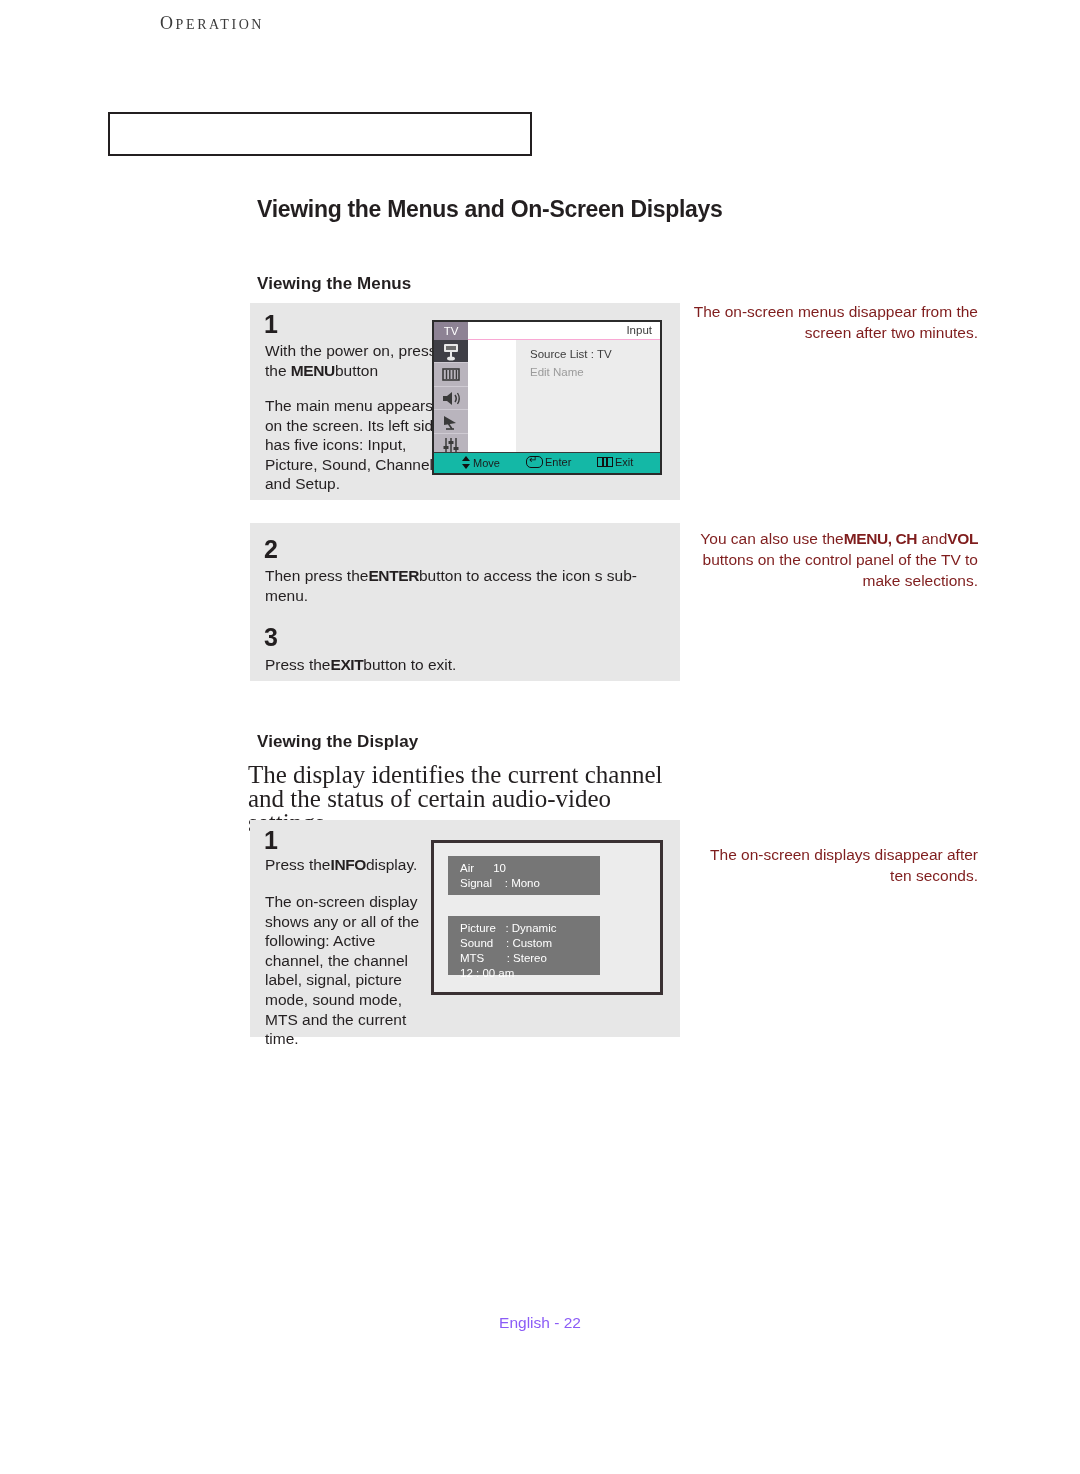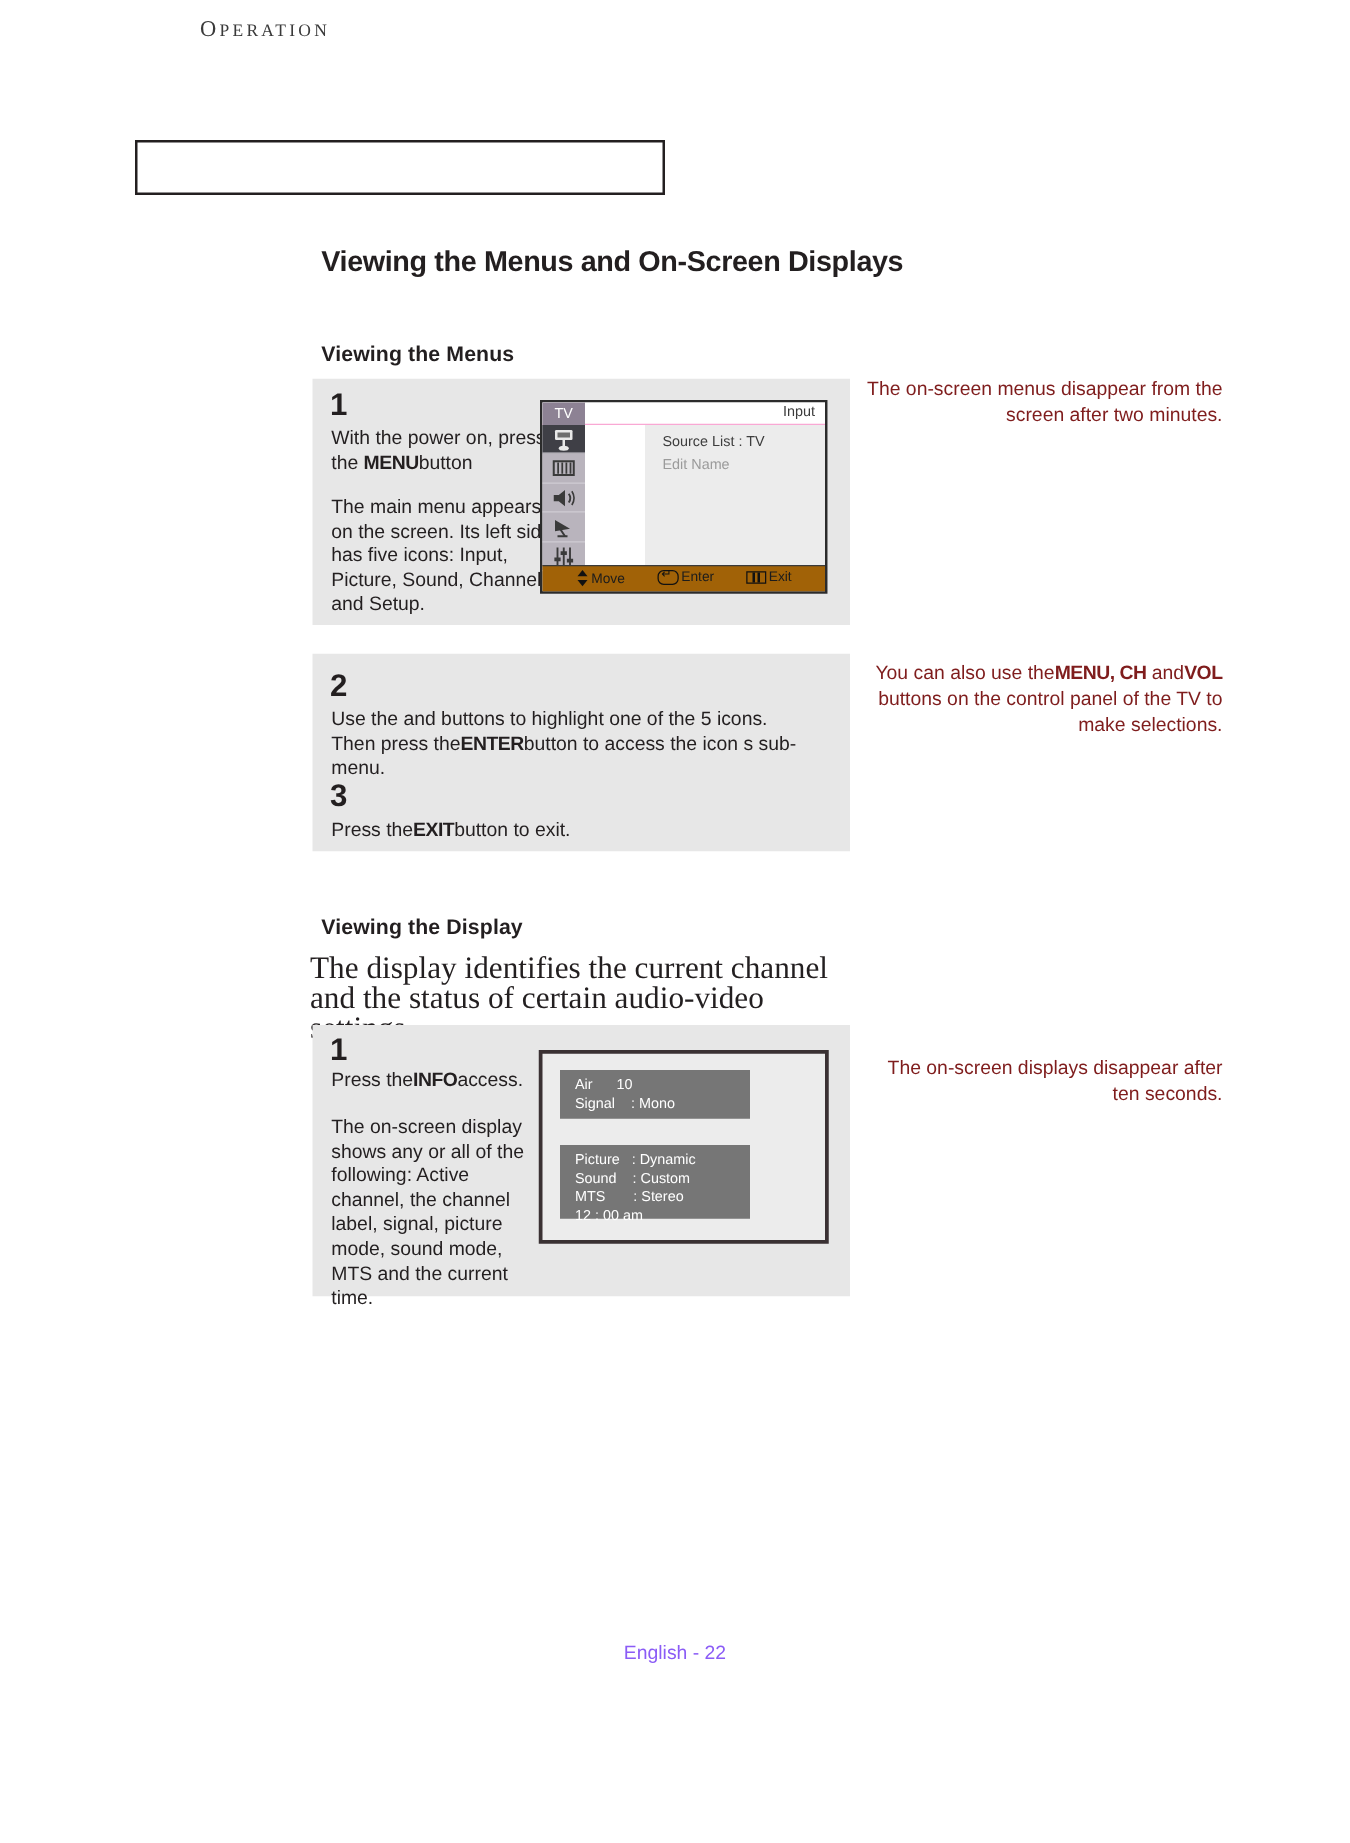--- a/index.html
+++ b/index.html
@@ -203,21 +203,21 @@
     white-space: nowrap;
   }
   #tvrow-0 { top: 8px; color: #3d3d3d; }
   #tvrow-1 { top: 26px; color: #9b9b9b; }
   .tvmenu-footer {
     position: absolute;
     left: 0;
     right: 0;
     bottom: 0;
     height: 20px;
-    background: #a16207;
+    background: #14b8a6;
     border-top: 1px solid #3a3a3a;
   }
   .tvmenu-fitem {
     position: absolute;
     top: 3px;
     font-size: 11px;
     color: #1c1c1c;
     white-space: nowrap;
     display: flex;
     align-items: center;
@@ -407,35 +407,34 @@
       <span>Exit</span>
     </div>
   </div>
 </div>
 
 <div class="note" id="note-1">The on-screen menus disappear from the screen after two minutes.</div>
 
 <div class="panel" id="panel-2"></div>
 <div class="step-num" id="step2-num">2</div>
 <div class="step-text" id="step2-a">
-  <div>Use the     and     buttons to highlight one of the 5 icons.</div>
   <div><span>Then press the</span><span class="kbd">ENTER</span><span>button to access the icon s sub-menu.</span></div>
 </div>
 
 <div class="step-num" id="step3-num">3</div>
 <div class="step-text" id="step3-a"><span>Press the</span><span class="kbd">EXIT</span><span>button to exit.</span></div>
 
 <div class="note" id="note-2"><span>You can also use the</span><span class="kbd">MENU, CH</span> <span>and</span><span class="kbd">VOL</span> <span>buttons on the control panel of the TV to make selections.</span></div>
 
 <div class="section-heading" id="heading-display">Viewing the Display</div>
 <div class="serif-intro">The display identifies the current channel and the status of certain audio-video settings.</div>
 
 <div class="panel" id="panel-3"></div>
 <div class="step-num" id="step4-num">1</div>
-<div class="step-text" id="step4-a"><span>Press the</span><span class="kbd">INFO</span><span>access.</span></div>
+<div class="step-text" id="step4-a"><span>Press the</span><span class="kbd">INFO</span><span>display.</span></div>
 <div class="step-text" id="step4-b">The on-screen display shows any or all of the following: Active channel, the channel label, signal, picture mode, sound mode, MTS and the current time.</div>
 
 <div class="osd-frame">
   <div class="osd-box" id="osd-box-0">
     <div class="osd-line">Air      10</div>
     <div class="osd-line">Signal    : Mono</div>
   </div>
   <div class="osd-box" id="osd-box-1">
     <div class="osd-line">Picture   : Dynamic</div>
     <div class="osd-line">Sound    : Custom</div>

